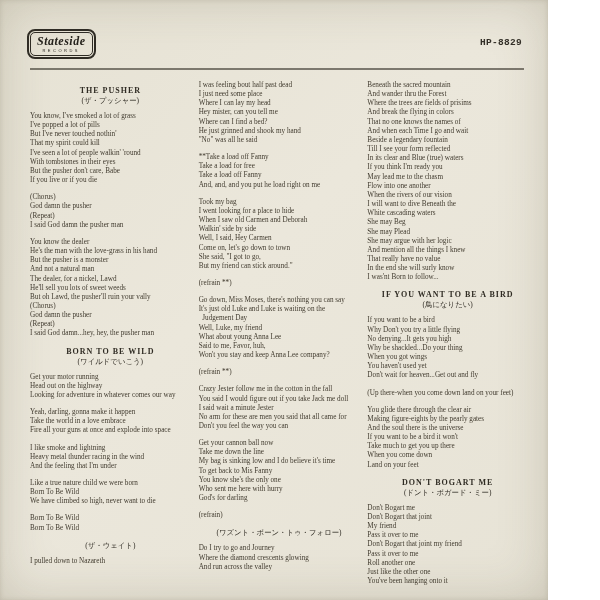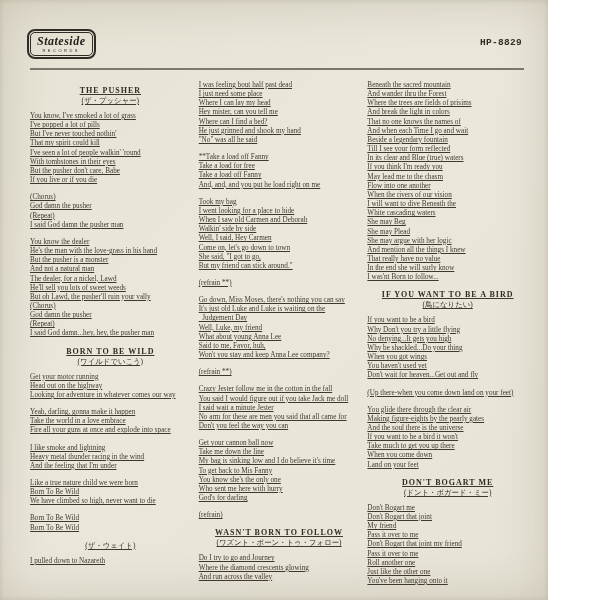--- a/index.html
+++ b/index.html
@@ -15,21 +15,21 @@
   .header{position:absolute;top:26px;left:0;right:0;height:42px;}
   .logo{position:absolute;left:27px;top:3px;border:2px solid #2f2c25;border-radius:8px;padding:1px;background:transparent;}
   .logo-inner{border:1px solid #2f2c25;border-radius:5px;text-align:center;padding:1px 6px 2px;}
   .logo-script{font-style:italic;font-weight:bold;font-size:12px;letter-spacing:.5px;color:#26231d;}
   .logo-sub{font-family:"Liberation Sans",sans-serif;font-size:4px;letter-spacing:2.5px;color:#26231d;margin-top:-1px;}
   .title{position:absolute;left:48.5%;top:1px;transform:translateX(-50%);
     font-size:27px;letter-spacing:7px;color:#2c2923;white-space:nowrap;}
   .catalog{position:absolute;right:26px;top:11px;font-family:Liberation Mono, monospace;
     font-weight:bold;font-size:9.5px;color:#332f28;letter-spacing:.3px;}
   .rule{position:absolute;top:68px;left:30px;right:24px;border-top:2px solid #605c53;opacity:.8;}
-  .columns{position:absolute;top:81px;left:30px;right:20px;bottom:8px;display:flex;gap:8px;text-decoration:underline;}
+  .columns{position:absolute;top:81px;left:30px;right:20px;bottom:8px;display:flex;gap:8px;}
   .colm{flex:1;min-width:0;}
   .stanza{margin:0 0 8px 0;}
   .line{font-size:7.2px;line-height:9.15px;white-space:pre;color:#413b2f;}
   .song-heading{text-align:center;margin:5px 0 6px 0;color:#302c24;}
   .song-heading .t{font-size:8px;font-weight:bold;letter-spacing:1px;line-height:10px;}
   .song-heading .s{font-size:7.4px;line-height:10px;}
 </style>
 </head>
 <body>
 
@@ -168,35 +168,34 @@
           <div class="line">My bag is sinking low and I do believe it's time</div>
           <div class="line">To get back to Mis Fanny</div>
           <div class="line">You know she's the only one</div>
           <div class="line">Who sent me here with hurry</div>
           <div class="line">God's for darling</div>
         </div>
         <div class="stanza">
           <div class="line">(refrain)</div>
         </div>
         <div class="song-heading">
-          <div class="t">WASN'T BORN TO FOLLOW</div>
           <div class="s">(ワズント・ボーン・トゥ・フォロー)</div>
         </div>
         <div class="stanza">
           <div class="line">Do I try to go and Journey</div>
           <div class="line">Where the diamond crescents glowing</div>
           <div class="line">And run across the valley</div>
         </div>
       </div>
     <div class="colm">
         <div class="stanza">
           <div class="line">Beneath the sacred mountain</div>
           <div class="line">And wander thru the Forest</div>
           <div class="line">Where the trees are fields of prisims</div>
-          <div class="line">And break the light in colors</div>
+          <div class="line">And break the flying in colors</div>
           <div class="line">That no one knows the names of</div>
           <div class="line">And when each Time I go and wait</div>
           <div class="line">Beside a legendary fountain</div>
           <div class="line">Till I see your form reflected</div>
           <div class="line">In its clear and Blue (true) waters</div>
           <div class="line">If you think I'm ready you</div>
           <div class="line">May lead me to the chasm</div>
           <div class="line">Flow into one another</div>
           <div class="line">When the rivers of our vision</div>
           <div class="line">I will want to dive Beneath the</div>

